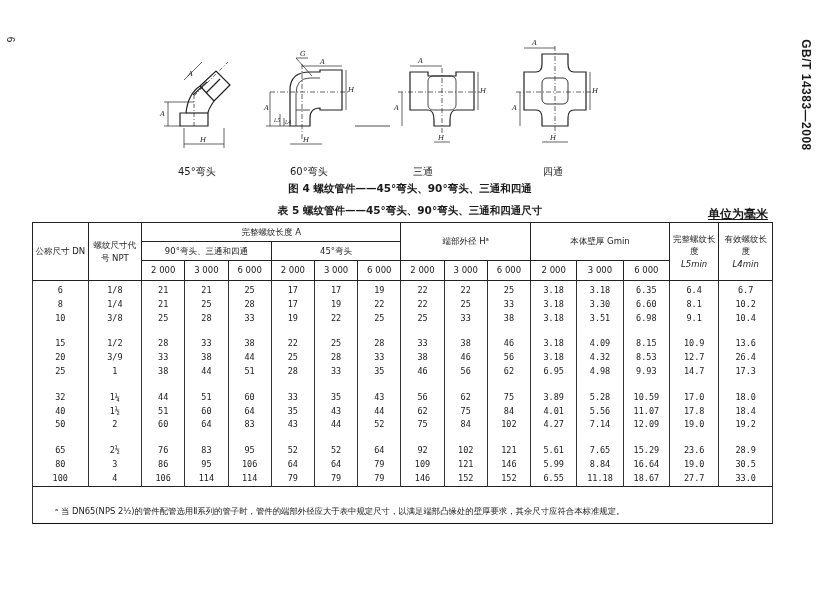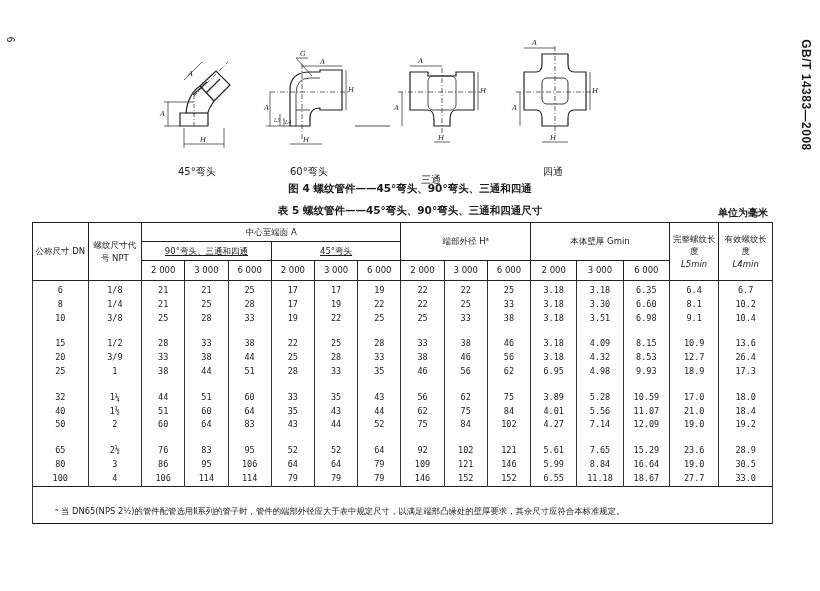--- a/index.html
+++ b/index.html
@@ -32,22 +32,22 @@
       position: absolute; left: 0; width: 820px; top: 182px;
       text-align: center; font-size: 10.5px; font-weight: bold;
       font-family: "DejaVu Sans", sans-serif;
     }
     .table-caption {
       position: absolute; left: 0; width: 820px; top: 204px;
       text-align: center; font-size: 10.5px; font-weight: bold;
       font-family: "DejaVu Sans", sans-serif;
     }
     .unit {
-      position: absolute; right: 52px; top: 206px; font-size: 10px;
-      font-family: "DejaVu Sans", sans-serif; font-weight: bold;
+      position: absolute; right: 52px; top: 206px; font-size: 12px;
+      font-family: "DejaVu Sans", sans-serif; font-weight: bold; text-decoration: underline;
     }
     table.spec {
       position: absolute; left: 32px; top: 222px; width: 741px;
       border-collapse: collapse; font-size: 8.5px;
       font-family: "DejaVu Sans Mono", "Liberation Mono", monospace;
       border: 1.6px solid #111;
     }
     table.spec th {
       font-weight: normal; border: 1px solid #222; text-align: center;
       font-family: "DejaVu Sans", sans-serif; font-size: 8.5px; padding: 2px 1px;
@@ -57,21 +57,21 @@
       border-left: 1px solid #333; border-right: 1px solid #333;
       text-align: center; padding: 0; height: 13.8px; line-height: 13.8px;
     }
     table.spec tr.gap td { height: 12px; }
     table.spec tr.first td { padding-top: 3px; }
     table.spec tr.note td {
       border-top: 1px solid #222; text-align: left; padding: 16px 0 4px 22px;
       font-family: "DejaVu Sans", sans-serif; font-size: 8.4px; height: 16px; line-height: 14px;
     }
     .hdr-row1 th { height: 14px; }
-    .hdr-row2 th { height: 14px; text-decoration: underline; }
+    .hdr-row2 th { height: 14px; }
     .hdr-row3 th { height: 15px; font-family: "DejaVu Sans Mono", monospace; font-size: 8px; }
   </style>
 </head>
 <body>
 
 <div class="page-num">6</div>
 <div class="std-code">GB/T 14383—2008</div>
 
 <div class="figures">
   <svg width="500" height="150" viewBox="0 0 500 150" fill="none" stroke="#222" stroke-width="1.2">
@@ -148,21 +148,21 @@
       <text x="244" y="80">A</text>
       <text x="288" y="110">H</text>
       <text x="382" y="15">A</text>
       <text x="442" y="63">H</text>
       <text x="362" y="80">A</text>
       <text x="400" y="110">H</text>
     </g>
   </svg>
   <div class="fig-label" style="left:28px;">45°弯头</div>
   <div class="fig-label" style="left:140px;">60°弯头</div>
-  <div class="fig-label" style="left:271px;margin-top:8px;">三通</div>
+  <div class="fig-label" style="left:263px;">三通</div>
   <div class="fig-label" style="left:393px;">四通</div>
 </div>
 
 <div class="fig-caption">图 4   螺纹管件——45°弯头、90°弯头、三通和四通</div>
 <div class="table-caption">表 5   螺纹管件——45°弯头、90°弯头、三通和四通尺寸</div>
 <div class="unit">单位为毫米</div>
 
 <table class="spec">
   <colgroup>
     <col style="width:54px">
@@ -179,21 +179,21 @@
     <col style="width:45px">
       <col style="width:45px">
       <col style="width:45px">
     <col style="width:48px">
       <col style="width:52px">
   </colgroup>
   <thead>
     <tr class="hdr-row1">
       <th rowspan="3">公称尺寸 DN</th>
       <th rowspan="3">螺纹尺寸代号 NPT</th>
-      <th colspan="6">中心至端面 A</th>
+      <th colspan="6">完整螺纹长度 A</th>
       <th colspan="3" rowspan="2">端部外径 Hᵃ</th>
       <th colspan="3" rowspan="2">本体壁厚 Gmin</th>
       <th rowspan="3">
         <div>完整螺纹长度</div>
         <div class="v" style="font-style:italic">L5min</div>
       </th>
       <th rowspan="3">
         <div>有效螺纹长度</div>
         <div style="font-style:italic">L4min</div>
       </th>
@@ -334,21 +334,21 @@
         <td>51</td>
         <td>28</td>
         <td>33</td>
         <td>35</td>
         <td>46</td>
         <td>56</td>
         <td>62</td>
         <td>6.95</td>
         <td>4.98</td>
         <td>9.93</td>
-        <td>18.9</td>
+        <td>14.7</td>
         <td>17.3</td>
       </tr>
       <tr class="gap">
         <td></td>
         <td></td>
         <td></td>
         <td></td>
         <td></td>
         <td></td>
         <td></td>
@@ -388,21 +388,21 @@
         <td>64</td>
         <td>35</td>
         <td>43</td>
         <td>44</td>
         <td>62</td>
         <td>75</td>
         <td>84</td>
         <td>4.01</td>
         <td>5.56</td>
         <td>11.07</td>
-        <td>21.0</td>
+        <td>17.8</td>
         <td>18.4</td>
       </tr>
       <tr>
         <td>50</td>
         <td>2</td>
         <td>60</td>
         <td>64</td>
         <td>83</td>
         <td>43</td>
         <td>44</td>

